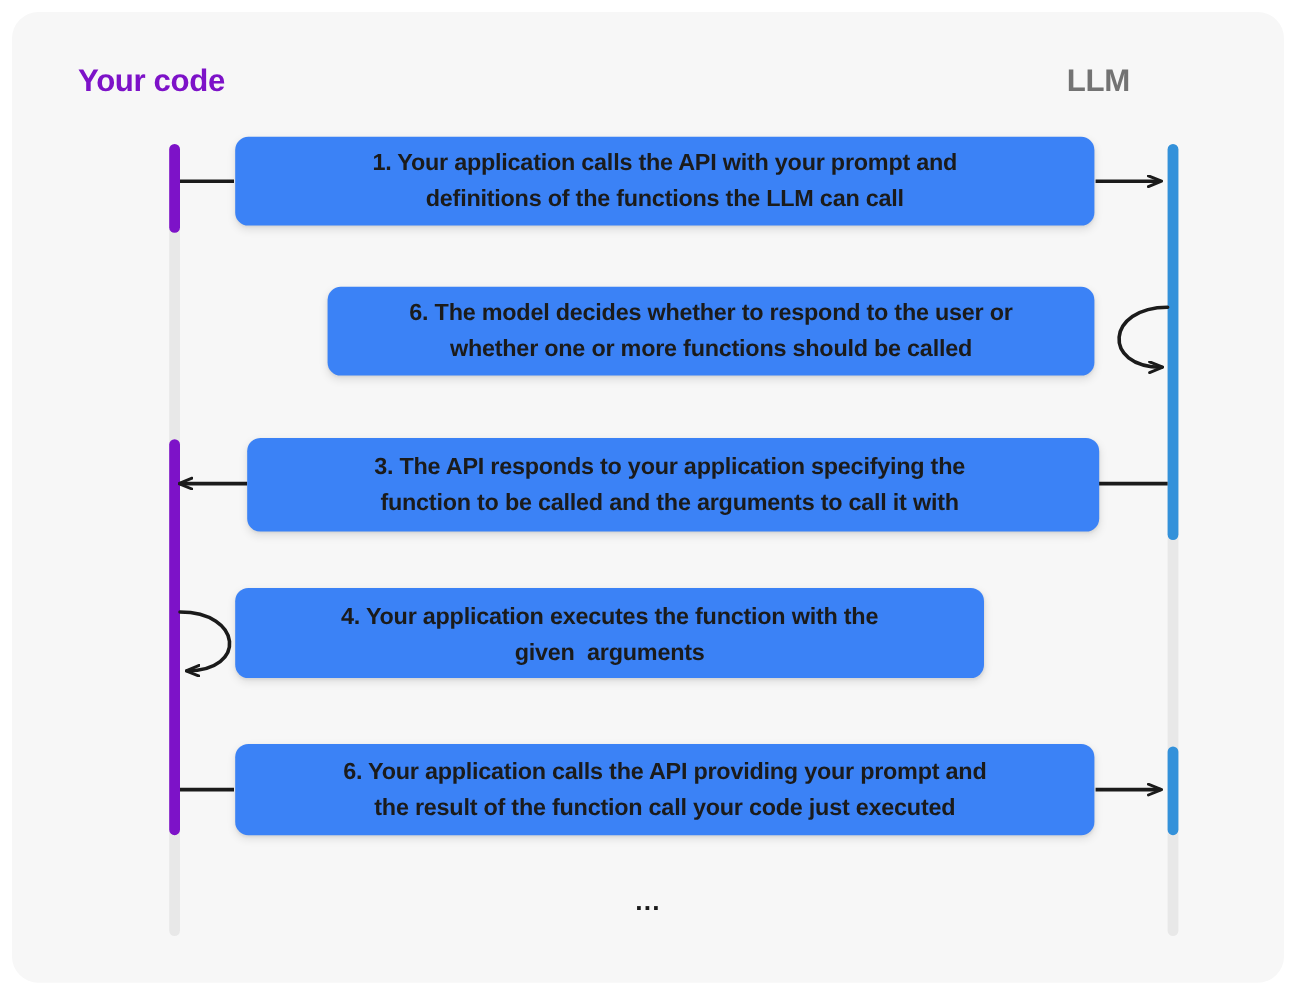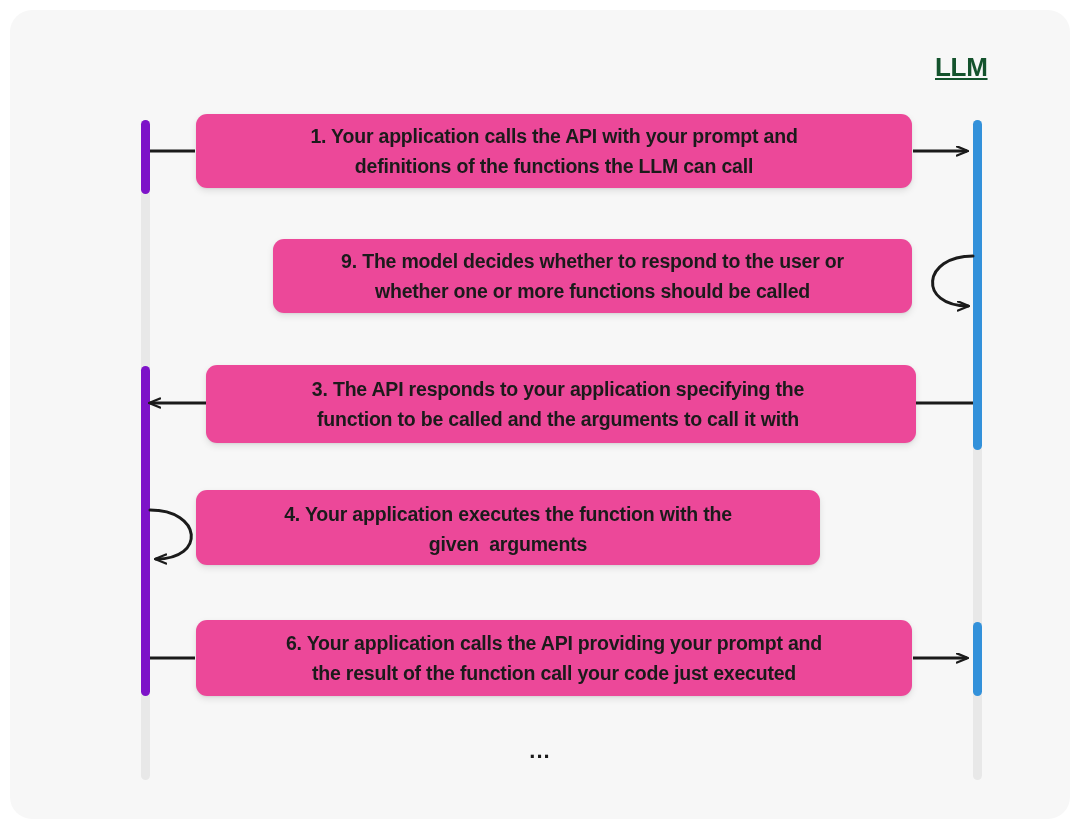--- a/index.html
+++ b/index.html
@@ -33,24 +33,23 @@
     font-weight: bold;
     letter-spacing: -0.3px;
     white-space: nowrap;
   }
   .actor-left {
     left: 55px;
     top: 42px;
     color: #7d12c8;
   }
   .actor-right {
-    left: 925px;
+    left: 879px;
     top: 42px;
-    color: #14532d;
-    text-decoration: underline;
+    color: #737373;
   }
 
   
   .lifeline-base {
     position: absolute;
     width: 9px;
     top: 110px;
     height: 660px;
     background: #e8e8e8;
     border-radius: 5px;
@@ -62,21 +61,21 @@
     position: absolute;
     width: 9px;
     border-radius: 5px;
   }
   .activation.purple { left: 131px; background: #7d12c8; }
   .activation.blue   { left: 963px; background: #3391da; }
 
   
   .msg-box {
     position: absolute;
-    background: #ec4899;
+    background: #3b82f6;
     border-radius: 11px;
     box-shadow: 0 3px 7px rgba(0,0,0,0.10), 0 1px 2px rgba(0,0,0,0.06);
     display: flex;
     align-items: center;
     justify-content: center;
     box-sizing: border-box;
     padding: 6px 18px;
   }
   .msg-text {
     font-size: 19.5px;
@@ -109,20 +108,21 @@
     font-weight: bold;
     color: #1b1b1b;
     letter-spacing: 1px;
   }
 </style>
 </head>
 <body>
 
 <div class="canvas">
 
+  <div class="actor-label actor-left">Your code</div>
   <div class="actor-label actor-right">LLM</div>
 
   <div class="lifeline-base left"></div>
   <div class="lifeline-base right"></div>
 
   <div class="activation purple" style="top:110px;  height:74px;"></div>
   <div class="activation purple" style="top:356px;  height:330px;"></div>
 
   <div class="activation blue" style="top:110px; height:330px;"></div>
   <div class="activation blue" style="top:612px; height:74px;"></div>
@@ -150,21 +150,21 @@
     <line x1="140" y1="648" x2="185" y2="648" stroke="#1b1b1b" stroke-width="3"></line>
     <line x1="903" y1="648" x2="957" y2="648" stroke="#1b1b1b" stroke-width="3" marker-end="url(#ah-right)"></line>
   </svg>
 
   <div class="msg-box" style="left:186px; top:104px; width:716px; height:74px;">
     <div class="msg-text">1. Your application calls the API with your prompt and
 definitions of the functions the LLM can call</div>
   </div>
 
   <div class="msg-box" style="left:263px; top:229px; width:639px; height:74px;">
-    <div class="msg-text">9. The model decides whether to respond to the user or
+    <div class="msg-text">6. The model decides whether to respond to the user or
 whether one or more functions should be called</div>
   </div>
 
   <div class="msg-box" style="left:196px; top:355px; width:710px; height:78px;padding-left:12px;">
     <div class="msg-text">3. The API responds to your application specifying the
 function to be called and the arguments to call it with</div>
   </div>
 
   <div class="msg-box" style="left:186px; top:480px; width:624px; height:75px;align-items:flex-end;">
     <div class="msg-text">4. Your application executes the function with the

